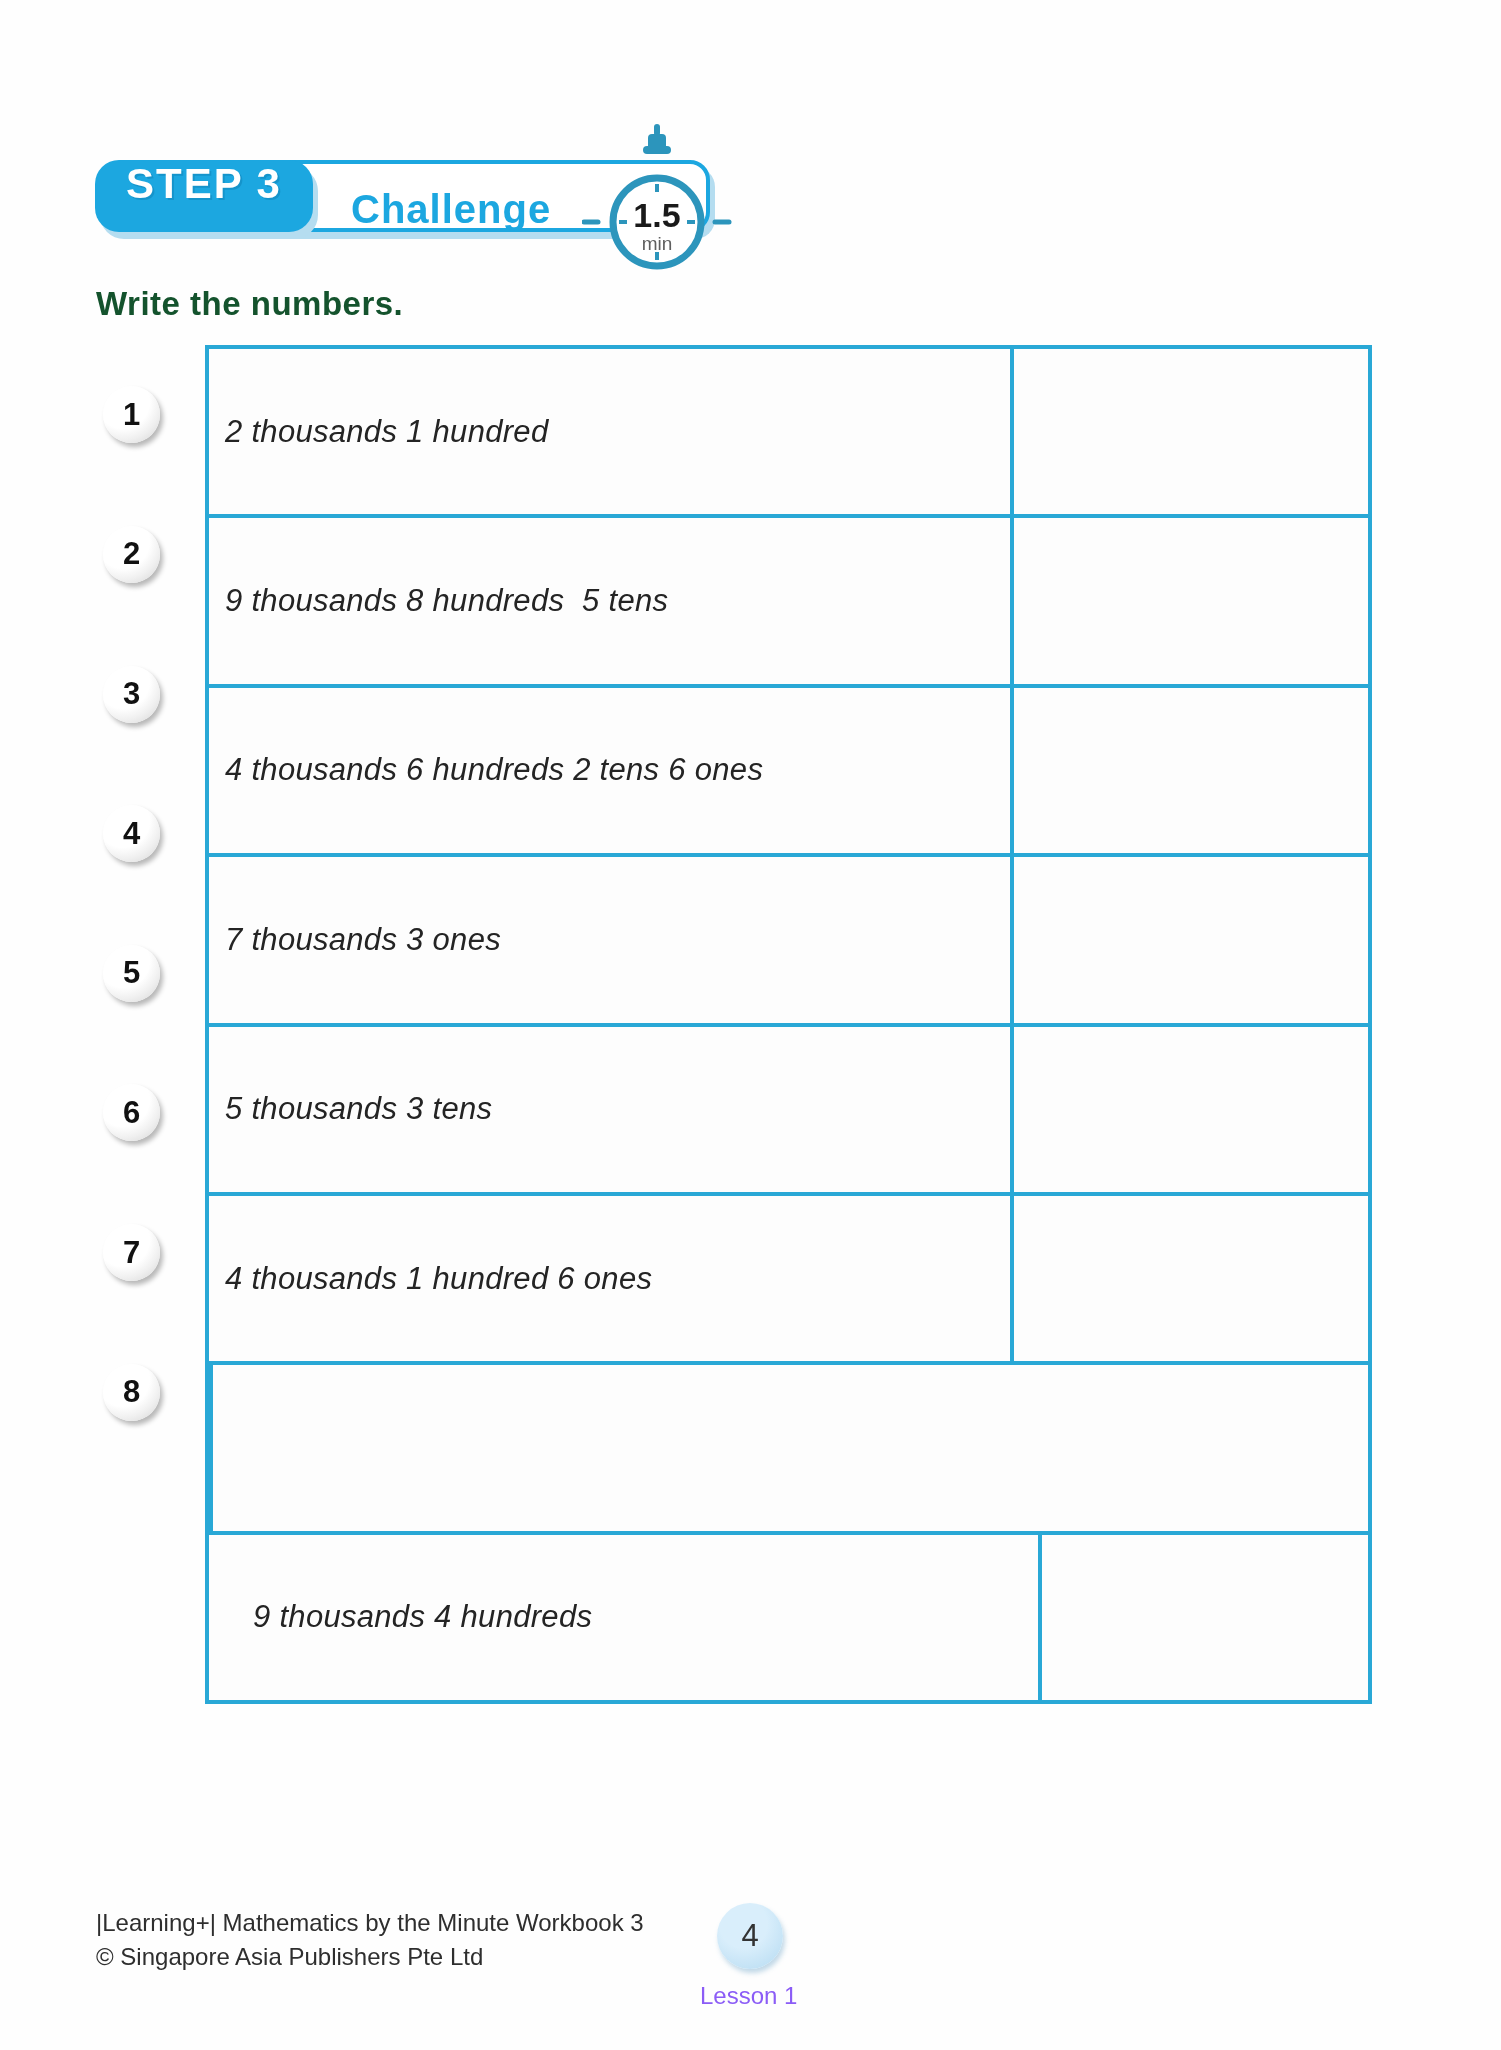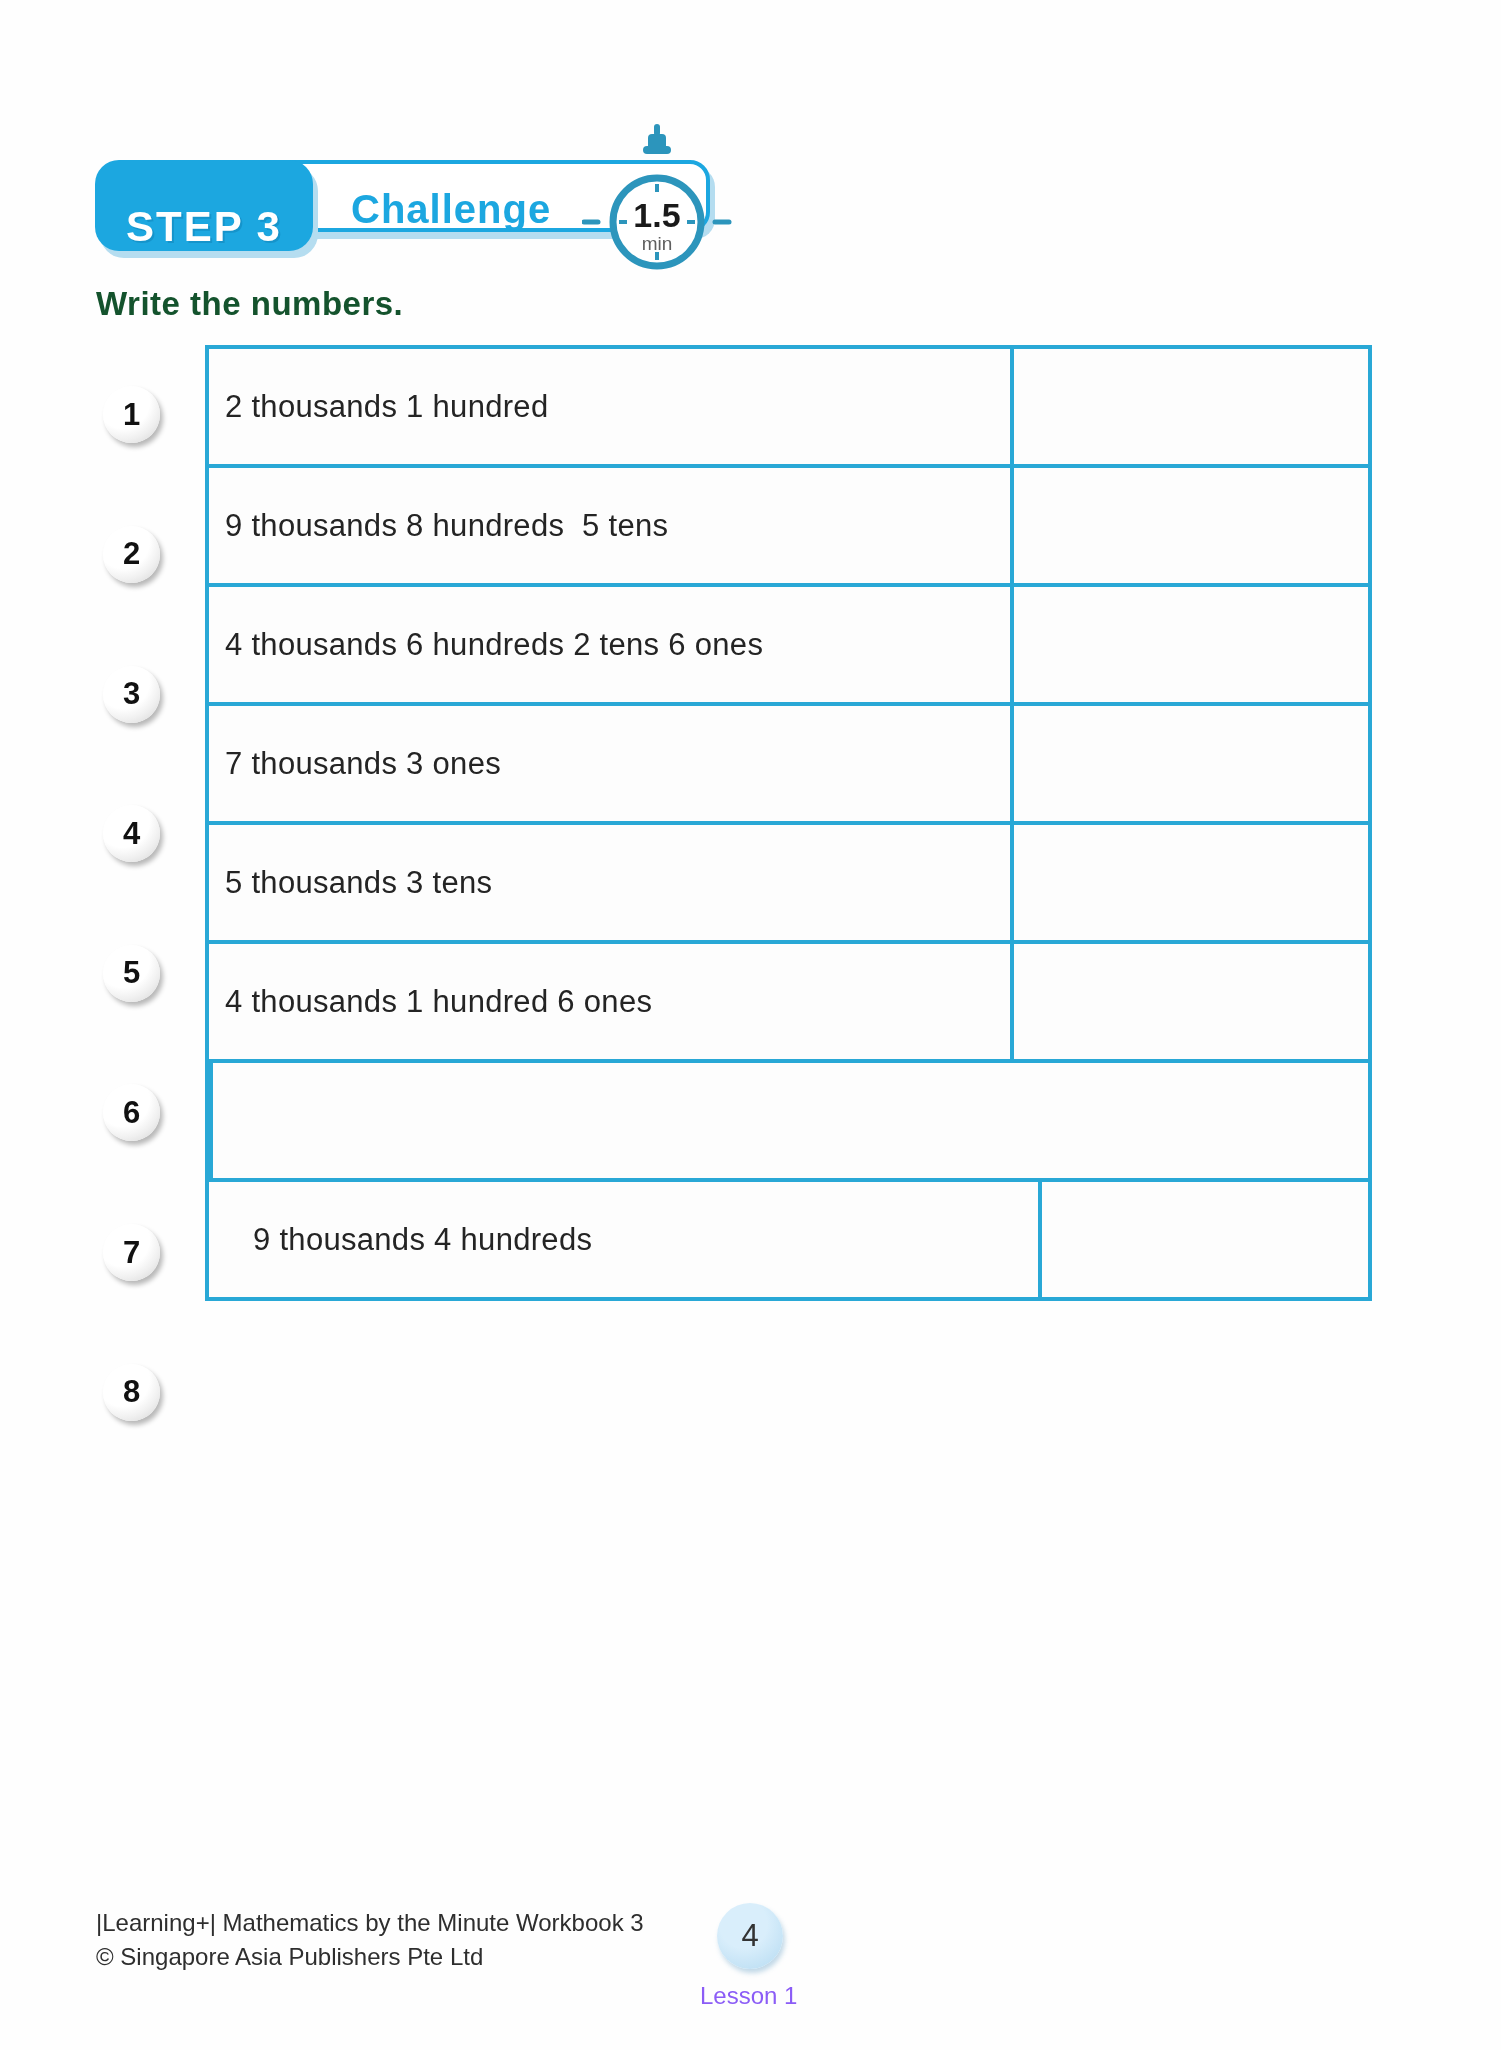--- a/index.html
+++ b/index.html
@@ -25,26 +25,26 @@
     background: #ffffff;
     border: 4px solid #1CA7E0;
     border-radius: 0 20px 20px 0;
     box-shadow: 5px 7px 0 #b5ddf0;
     z-index: 1;
     display: flex; align-items: center;
   }
   .banner .pill-blue {
     position: absolute;
     left: 0; top: 0;
-    width: 218px; height: 91px;
+    width: 218px; height: 72px;
     background: #1CA7E0;
     border-radius: 24px;
     box-shadow: 5px 7px 0 #b5ddf0;
     z-index: 2;
-    display: flex; align-items: flex-end; justify-content: center;
+    display: flex; align-items: flex-start; justify-content: center;
   }
   .step-label {
     color: #ffffff;
     font-size: 42px;
     font-weight: 900;
     letter-spacing: 2px;
     text-shadow: 2px 2px 0 rgba(0,90,140,0.25);
   }
   .challenge-label {
     color: #1CA7E0;
@@ -93,25 +93,26 @@
     border-radius: 50%;
     background: radial-gradient(circle at 35% 28%, #ffffff 48%, #f0f0f0 68%, #d2d2d2 100%);
     box-shadow: 3px 4px 5px rgba(0,0,0,0.28);
     display: flex; align-items: center; justify-content: center;
     font-size: 31px;
     font-weight: 700;
     color: #111;
   }
   .ws-table {
     width: 1167px;
-    height: 956px;
+    height: 1359px;
     border: 4px solid #29A8D6;
     background: #fdfdfd;
     display: flex;
     flex-direction: column;
+    font-style: italic;
   }
   .ws-row {
     flex: 1;
     display: flex;
     border-bottom: 4px solid #29A8D6;
   }
   .ws-row:last-child { border-bottom: none; padding-left: 28px; }
   .cell-desc {
     width: 801px;
     display: flex; align-items: center;

